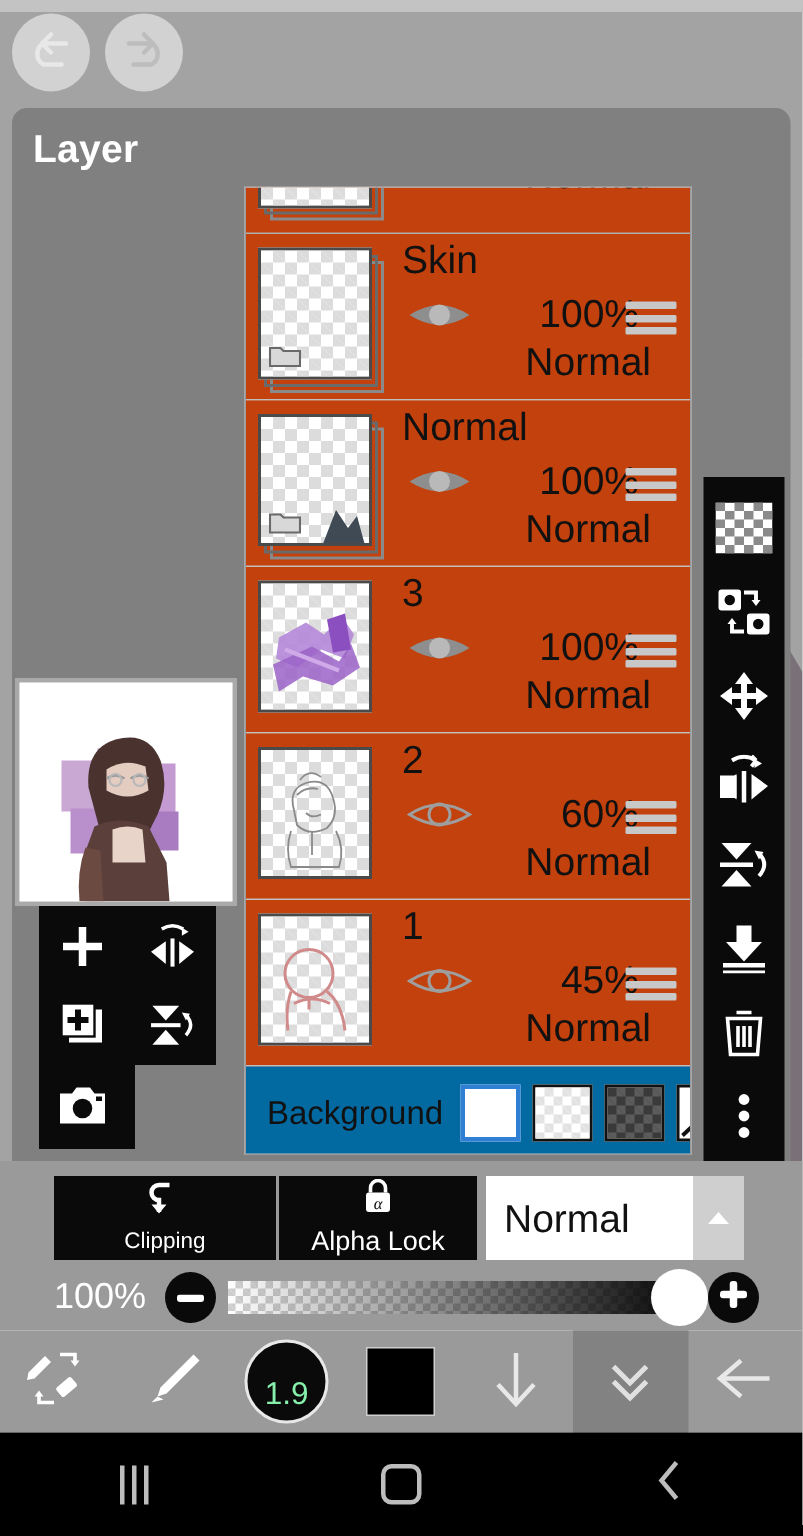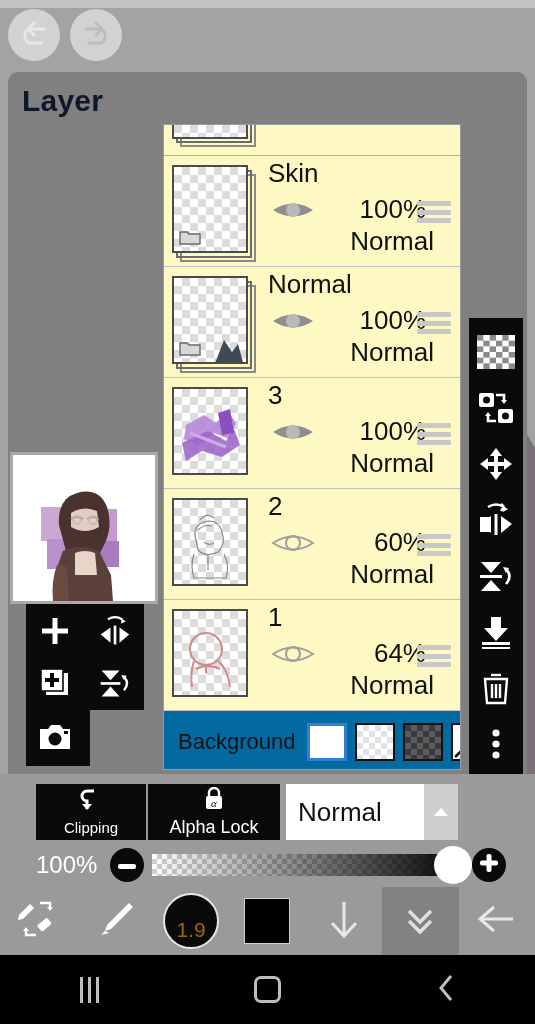--- a/index.html
+++ b/index.html
@@ -23,30 +23,30 @@
   
   .undo-redo { position:absolute; left:8px; top:9px; display:flex; gap:10px; z-index:6; }
   .ur-btn { width:52px; height:52px; border-radius:50%; background:#d2d2d2; display:flex; align-items:center; justify-content:center; }
   .ur-btn svg { display:block; }
 
   
   .layer-panel {
     position:absolute; left:8px; top:72px; width:519px; height:702px;
     background:#808080; border-radius:10px 10px 0 0; z-index:10;
   }
-  .panel-title { position:absolute; left:14px; top:12px; color:#0f172a; font-size:30px; font-weight:bold; letter-spacing:.2px; }
+  .panel-title { position:absolute; left:14px; top:12px; color:#ffffff; font-size:26px; font-weight:bold; letter-spacing:.2px; }
 
   
   .layer-list {
     position:absolute; left:155px; top:52px; width:298px; height:646px;
     background:#ececec; border:1px solid #9a9a9a; overflow:hidden;
   }
   .row {
     position:relative; height:111px; border-bottom:1px solid #c0c0c0;
-    background:#fef9c3; display:flex; align-items:center;
+    background:#c2410c; display:flex; align-items:center;
   }
   .row.partial { height:31px; border-bottom:1px solid #b0b0b0; align-items:flex-end; overflow:hidden; }
 
   .thumb-wrap { position:relative; width:84px; height:93px; margin-left:8px; flex:0 0 auto; }
   .thumb {
     position:absolute; left:0; top:0; width:76px; height:88px;
     background:#ffffff; border:2px solid #4a4a4a; overflow:hidden;
   }
   .checker {
     position:absolute; inset:0;
@@ -107,21 +107,21 @@
   
   .preview {
     position:absolute; left:10px; top:452px; width:148px; height:152px;
     background:#ffffff; border:3px solid #a9a9a9; z-index:12; overflow:hidden;
   }
 
   
   .bottom-controls { position:absolute; left:0; top:774px; width:535px; height:113px; background:#9a9a9a; z-index:16; }
   .ctl-row1 { position:absolute; left:36px; top:10px; display:flex; align-items:stretch; height:56px; }
   .ctl-btn { background:#0a0a0a; display:flex; flex-direction:column; align-items:center; justify-content:center; color:#fff; }
-  .ctl-clip { width:110px; }
+  .ctl-clip { width:148px; }
   .ctl-alpha { width:132px; margin-left:2px; }
   .ctl-btn .cl-label { font-size:15px; margin-top:2px; }
   .ctl-btn .al-label { font-size:18px; margin-top:2px; }
   .blend-select { margin-left:6px; width:172px; background:#fff; display:flex; align-items:center; }
   .blend-select .bs-val { flex:1 1 auto; padding-left:12px; font-size:26px; color:#111; }
   .blend-select .bs-arrow { width:34px; height:100%; background:#cfcfcf; display:flex; align-items:center; justify-content:center; }
 
   .ctl-row2 { position:absolute; left:36px; top:74px; width:470px; height:34px; display:flex; align-items:center; }
   .op-val { width:74px; font-size:24px; color:#fff; }
   .circ-btn { width:34px; height:34px; border-radius:50%; background:#0a0a0a; display:flex; align-items:center; justify-content:center; flex:0 0 auto; }
@@ -136,21 +136,21 @@
     background-color:#ffffff;
   }
   .op-knob { position:absolute; right:-8px; top:-8px; width:38px; height:38px; border-radius:50%; background:#fff; }
 
   
   .toolbar { position:absolute; left:0; top:887px; width:535px; height:68px; background:#9a9a9a; z-index:16; display:flex; align-items:center; }
   .tb-item { flex:1 1 0; height:100%; display:flex; align-items:center; justify-content:center; }
   .tb-item.active { background:#828282; }
   .size-badge {
     width:56px; height:56px; border-radius:50%; background:#0a0a0a; border:2px solid #e8e8e8;
-    display:flex; align-items:flex-end; justify-content:center; color:#a16207; font-size:21px; padding-bottom:5px;
+    display:flex; align-items:flex-end; justify-content:center; color:#86efac; font-size:21px; padding-bottom:5px;
   }
   .color-swatch { width:46px; height:46px; background:#000; border:1px solid #cfcfcf; }
 
   
   .navbar { position:absolute; left:0; top:955px; width:535px; height:69px; background:#000; display:flex; align-items:center; z-index:20; }
   .nav-item { flex:1 1 0; display:flex; align-items:center; justify-content:center; }
   .nav-recents { display:flex; gap:5px; }
   .nav-recents i { display:block; width:3px; height:26px; background:#bdbdbd; }
   .nav-home { width:27px; height:27px; border:3px solid #bdbdbd; border-radius:7px; }
 </style>
@@ -352,21 +352,21 @@
           </div>
         </div>
         <div class="row-body">
           <div class="lname">1</div>
           <span class="eye">
             <svg width="46" height="28" viewBox="0 0 46 28">
                 <path d="M3 14 Q23 1 43 14 Q23 27 3 14 Z" fill="none" stroke="#9e9e9e" stroke-width="2"></path>
                 <circle cx="23" cy="14" r="7" fill="none" stroke="#9e9e9e" stroke-width="2"></circle>
               </svg>
           </span>
-          <div class="opacity">64%</div>
+          <div class="opacity">45%</div>
           <div class="blend">Normal</div>
           <span class="drag-handle">
               <i></i>
               <i></i>
               <i></i>
             </span>
         </div>
       </div>
 
       <div class="bg-row">

